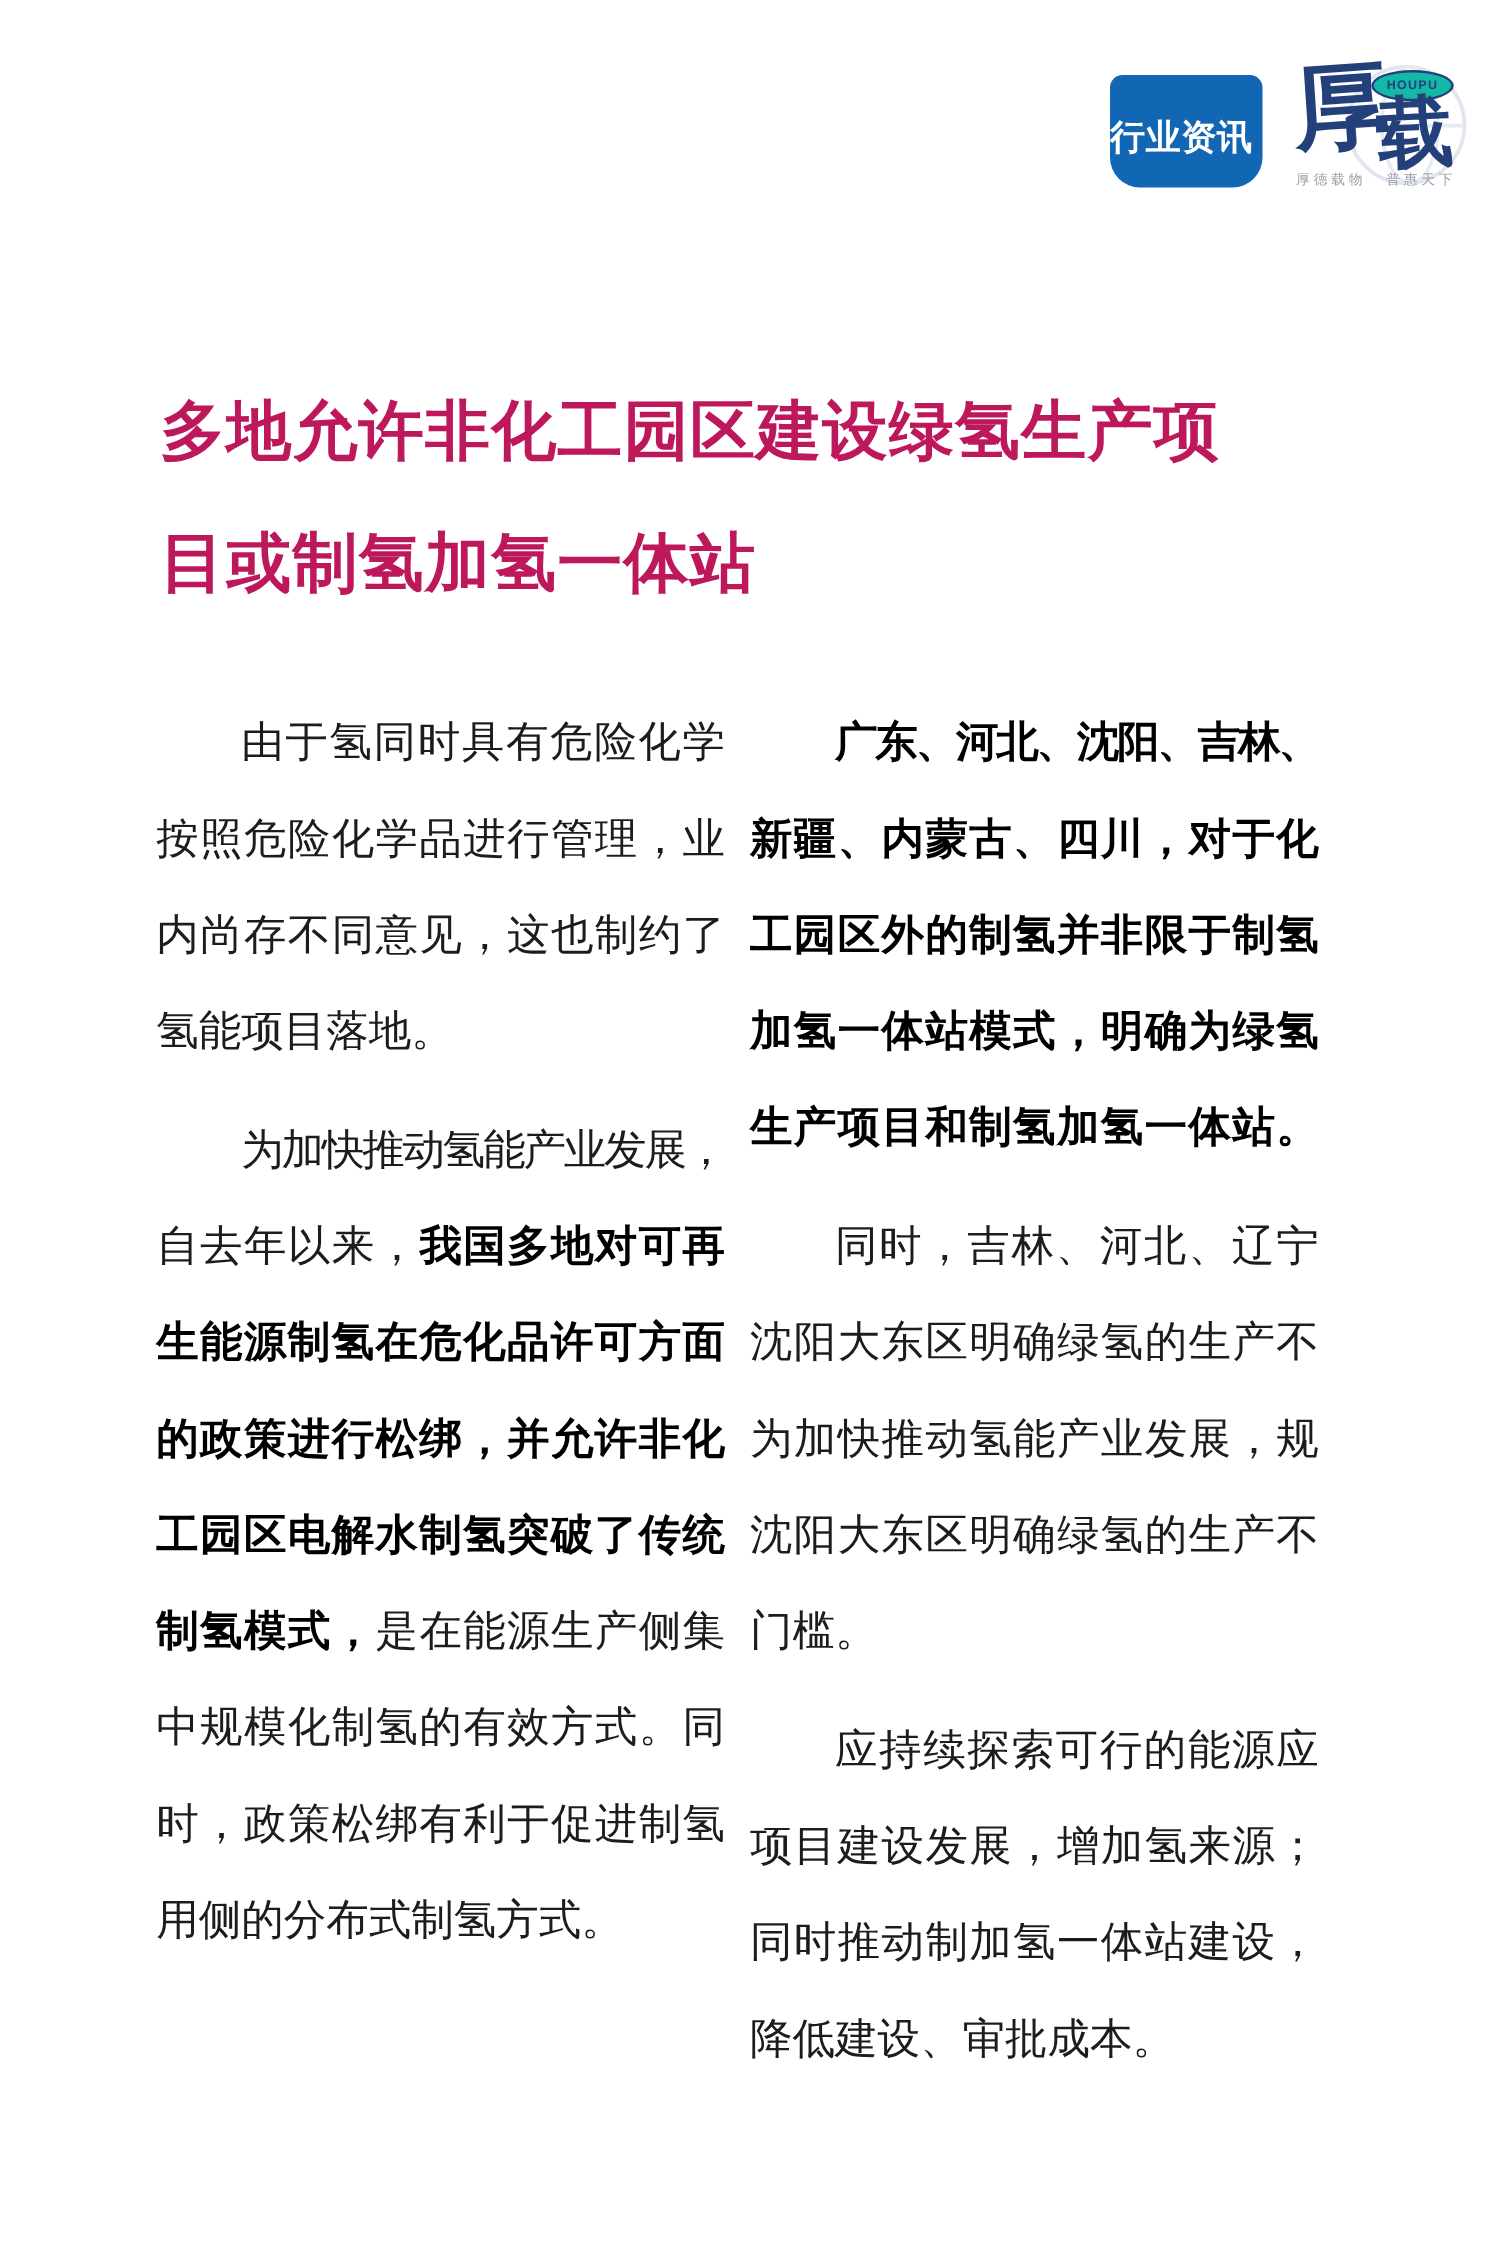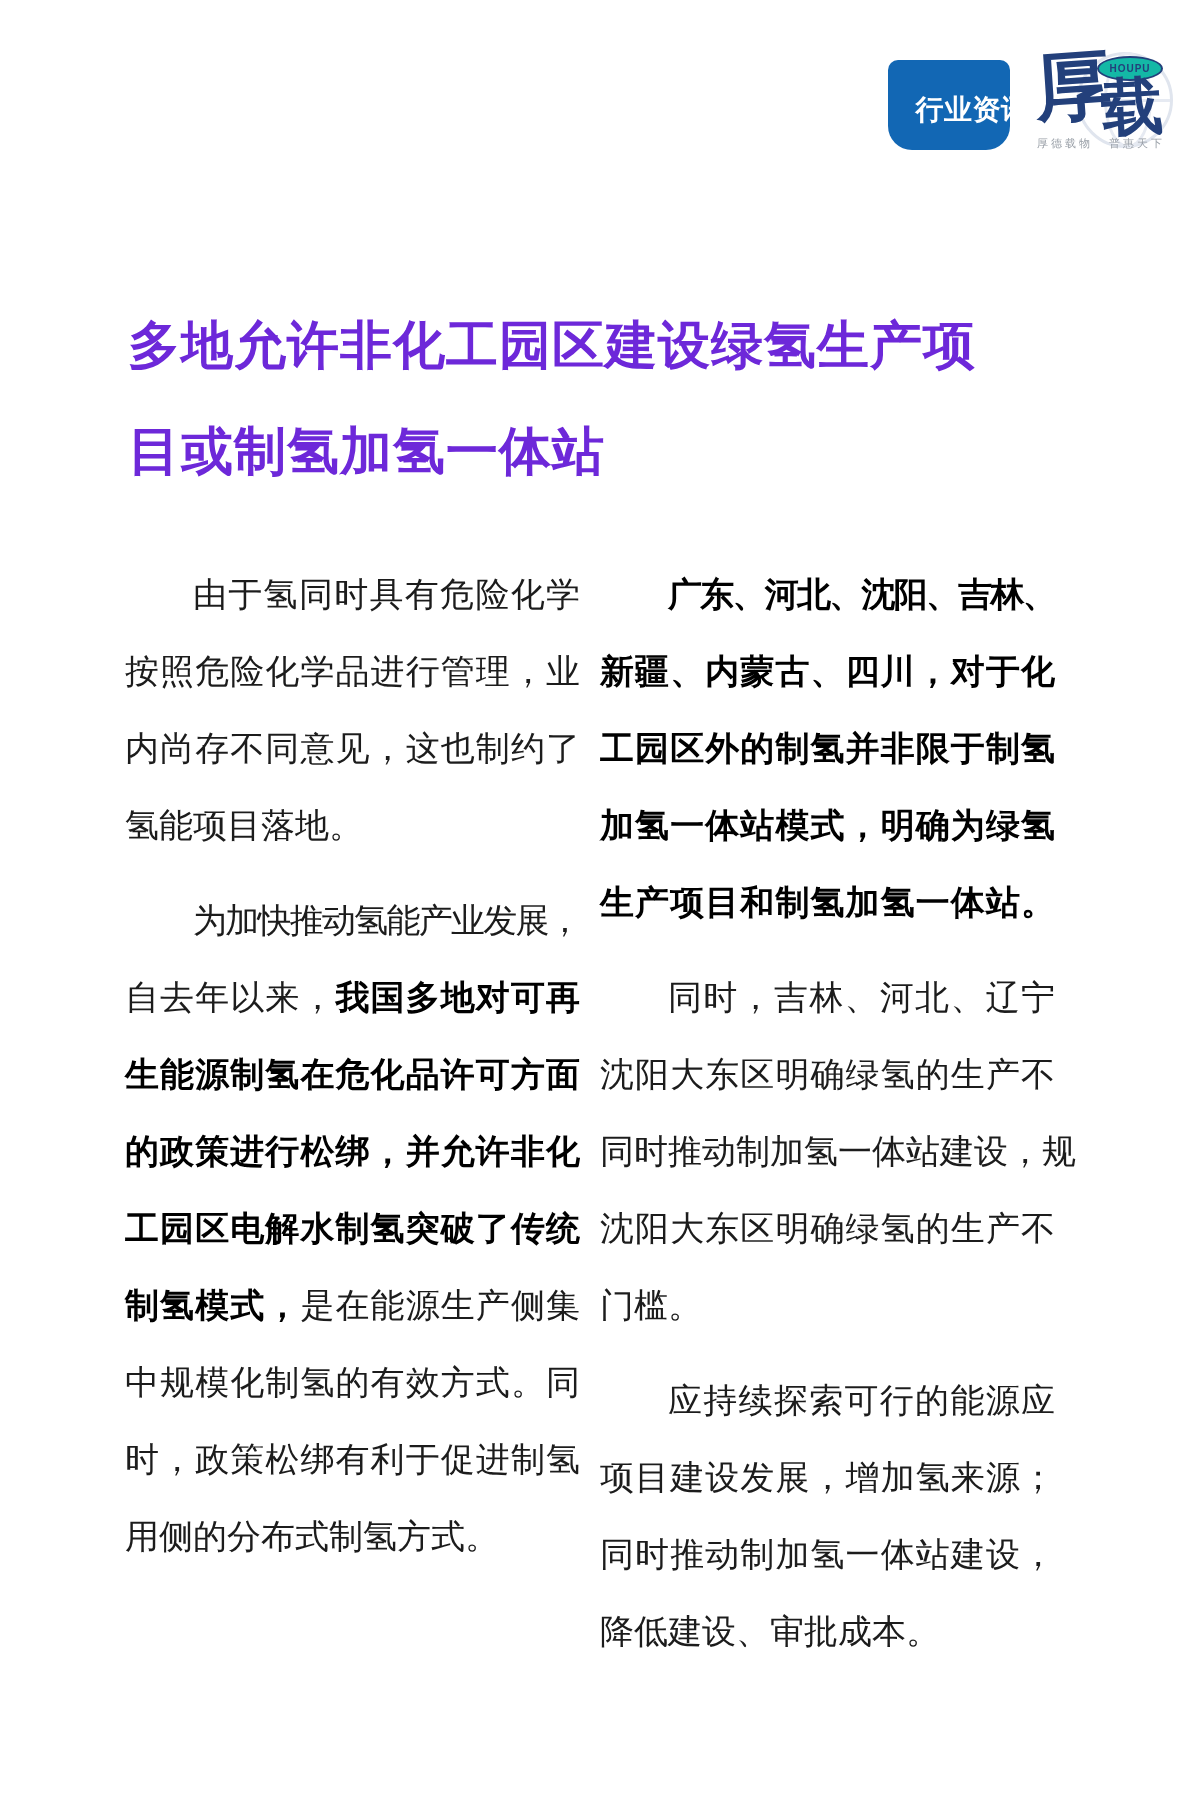--- a/index.html
+++ b/index.html
@@ -13,23 +13,22 @@
     font-family: "Liberation Sans", sans-serif;
   }
 
   
   .badge {
     position: absolute;
     left: 888px; top: 60px;
     width: 122px; height: 90px;
     background: #1267b4;
     border-radius: 10px 10px 24px 24px;
-    display: flex; align-items: center; justify-content: center;
+    display: flex; align-items: center; 
     padding-top: 10px;
-    padding-left: 47px;
   }
   .badge-label {
     color: #ffffff;
     font-size: 28px;
     font-weight: 700;
     letter-spacing: 0.5px;
     white-space: nowrap;
   }
   .logo {
     position: absolute;
@@ -99,21 +98,21 @@
     letter-spacing: 3px;
     word-spacing: 10px;
     white-space: nowrap;
   }
 
   
   .title {
     position: absolute;
     left: 128px; top: 292px;
     width: 980px;
-    color: #6d28d9;
+    color: #be185d;
   }
   .title-line {
     font-size: 52px;
     line-height: 106px;
     font-weight: 900;
     letter-spacing: 1px;
     white-space: nowrap;
   }
 
   
@@ -187,21 +186,21 @@
         <div class="para">
           <div class="line full indent squeeze"><span class="seg bold">广东、河北、沈阳、吉林、</span></div>
           <div class="line full"><span class="seg bold">新疆、内蒙古、四川，对于化</span></div>
           <div class="line full"><span class="seg bold">工园区外的制氢并非限于制氢</span></div>
           <div class="line full"><span class="seg bold">加氢一体站模式，明确为绿氢</span></div>
           <div class="line full"><span class="seg bold">生产项目和制氢加氢一体站。</span></div>
         </div>
         <div class="para">
           <div class="line full indent"><span class="seg">同时，吉林、河北、辽宁</span></div>
           <div class="line full"><span class="seg">沈阳大东区明确绿氢的生产不</span></div>
-          <div class="line full"><span class="seg">同时推动制加氢一体站建设，规</span></div>
+          <div class="line full"><span class="seg">为加快推动氢能产业发展，规</span></div>
           <div class="line full"><span class="seg">沈阳大东区明确绿氢的生产不</span></div>
           <div class="line"><span class="seg">门槛。</span></div>
         </div>
         <div class="para">
           <div class="line full indent"><span class="seg">应持续探索可行的能源应</span></div>
           <div class="line full"><span class="seg">项目建设发展，增加氢来源；</span></div>
           <div class="line full"><span class="seg">同时推动制加氢一体站建设，</span></div>
           <div class="line"><span class="seg">降低建设、审批成本。</span></div>
         </div>
       </div>

